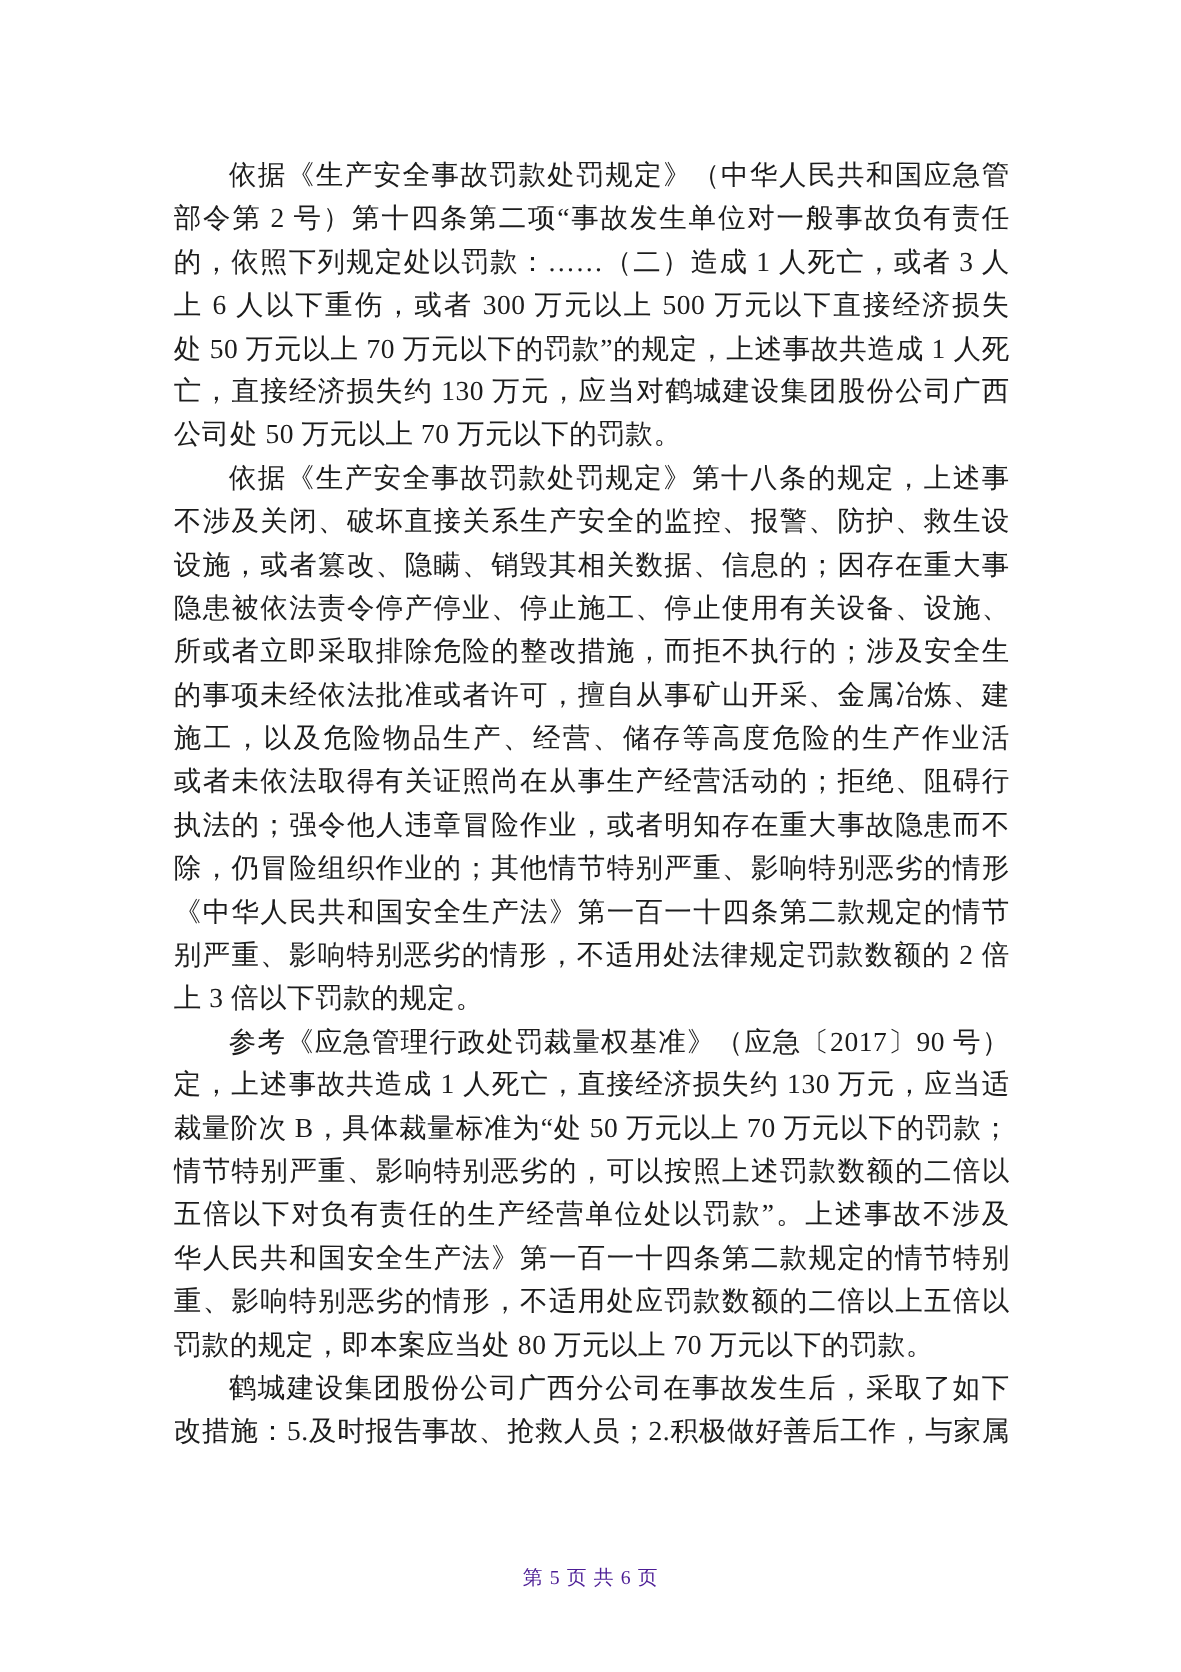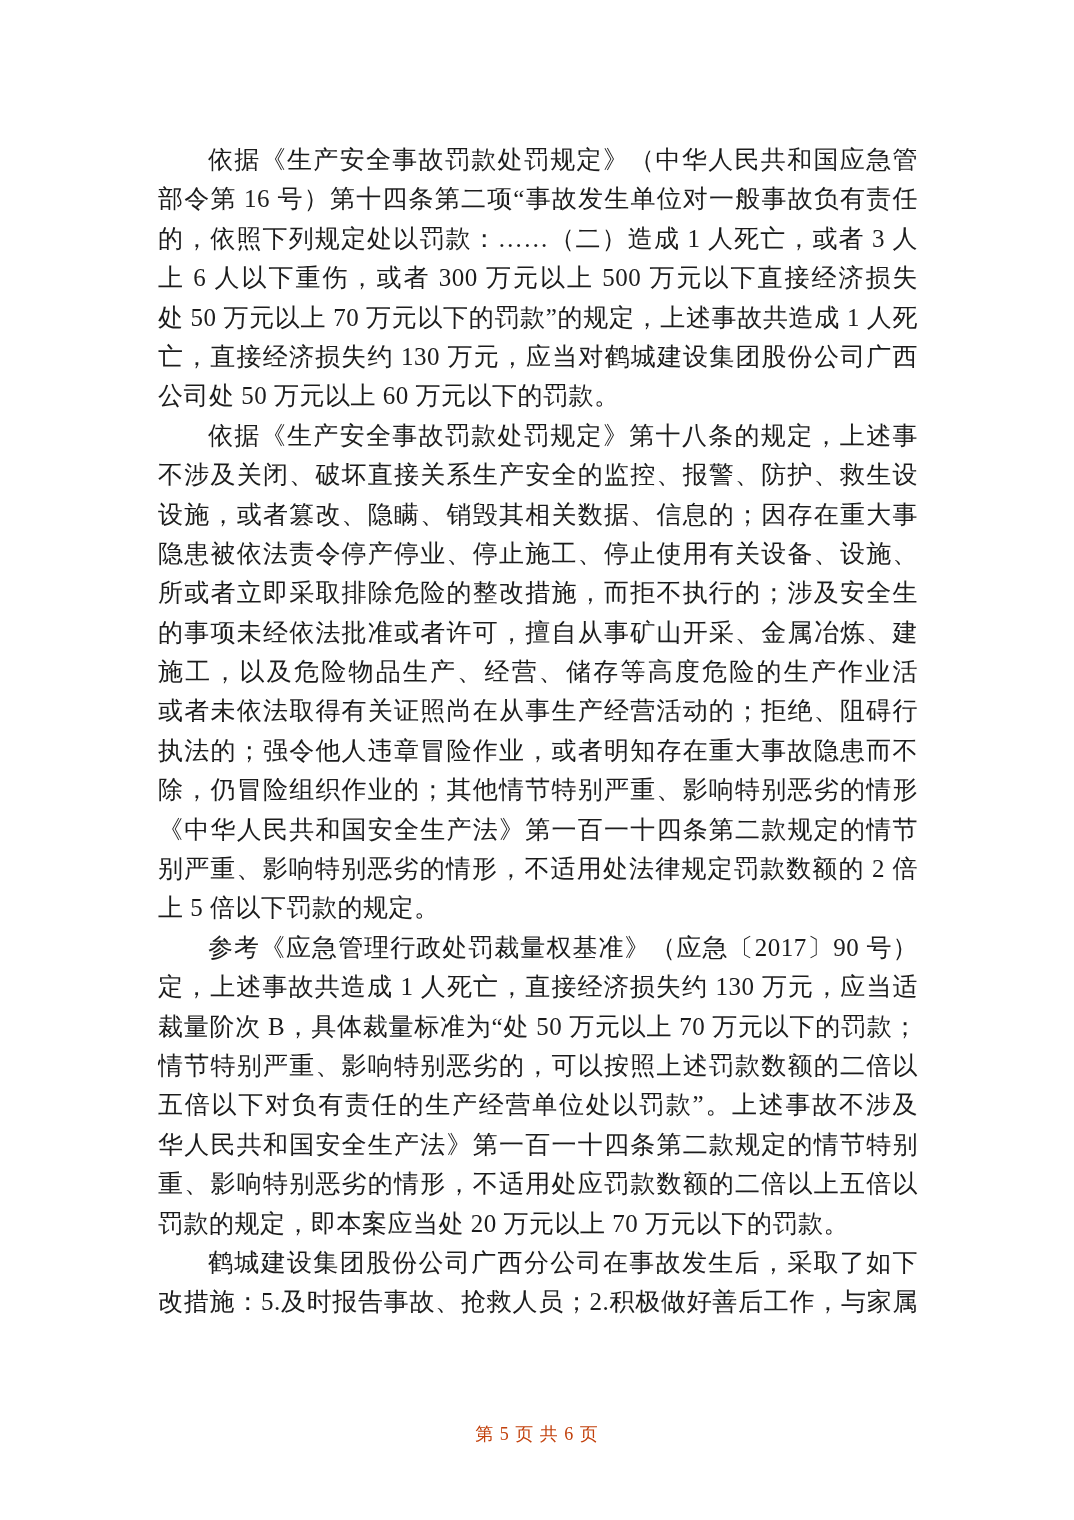--- a/index.html
+++ b/index.html
@@ -43,54 +43,54 @@
     text-align-last: left;
   }
   .footer {
     position: absolute;
     top: 1422px;
     left: 0;
     width: 1074px;
     text-align: center;
     font-size: 18px;
     letter-spacing: 1px;
-    color: #c2410c;
+    color: #4c1d95;
     font-family: Liberation Serif, serif;
   }
 </style>
 </head>
 <body>
 
 <div class="page">
   <div class="doc-body">
       <div class="line indent">依据《生产安全事故罚款处罚规定》（中华人民共和国应急管理</div>
-      <div class="line">部令第 16 号）第十四条第二项“事故发生单位对一般事故负有责任</div>
+      <div class="line">部令第 2 号）第十四条第二项“事故发生单位对一般事故负有责任</div>
       <div class="line">的，依照下列规定处以罚款：……（二）造成 1 人死亡，或者 3 人以</div>
       <div class="line">上 6 人以下重伤，或者 300 万元以上 500 万元以下直接经济损失的，</div>
       <div class="line">处 50 万元以上 70 万元以下的罚款”的规定，上述事故共造成 1 人死</div>
       <div class="line">亡，直接经济损失约 130 万元，应当对鹤城建设集团股份公司广西分</div>
-      <div class="line para-end">公司处 50 万元以上 60 万元以下的罚款。</div>
+      <div class="line para-end">公司处 50 万元以上 70 万元以下的罚款。</div>
       <div class="line indent">依据《生产安全事故罚款处罚规定》第十八条的规定，上述事故</div>
       <div class="line">不涉及关闭、破坏直接关系生产安全的监控、报警、防护、救生设备、</div>
       <div class="line">设施，或者篡改、隐瞒、销毁其相关数据、信息的；因存在重大事故</div>
       <div class="line">隐患被依法责令停产停业、停止施工、停止使用有关设备、设施、场</div>
       <div class="line">所或者立即采取排除危险的整改措施，而拒不执行的；涉及安全生产</div>
       <div class="line">的事项未经依法批准或者许可，擅自从事矿山开采、金属冶炼、建筑</div>
       <div class="line">施工，以及危险物品生产、经营、储存等高度危险的生产作业活动，</div>
       <div class="line">或者未依法取得有关证照尚在从事生产经营活动的；拒绝、阻碍行政</div>
       <div class="line">执法的；强令他人违章冒险作业，或者明知存在重大事故隐患而不排</div>
       <div class="line">除，仍冒险组织作业的；其他情节特别严重、影响特别恶劣的情形等</div>
       <div class="line">《中华人民共和国安全生产法》第一百一十四条第二款规定的情节特</div>
       <div class="line">别严重、影响特别恶劣的情形，不适用处法律规定罚款数额的 2 倍以</div>
-      <div class="line para-end">上 5 倍以下罚款的规定。</div>
+      <div class="line para-end">上 3 倍以下罚款的规定。</div>
       <div class="line indent">参考《应急管理行政处罚裁量权基准》（应急〔2017〕90 号）</div>
       <div class="line">定，上述事故共造成 1 人死亡，直接经济损失约 130 万元，应当适用</div>
       <div class="line">裁量阶次 B，具体裁量标准为“处 50 万元以上 70 万元以下的罚款；</div>
       <div class="line">情节特别严重、影响特别恶劣的，可以按照上述罚款数额的二倍以上</div>
       <div class="line">五倍以下对负有责任的生产经营单位处以罚款”。上述事故不涉及《中</div>
       <div class="line">华人民共和国安全生产法》第一百一十四条第二款规定的情节特别严</div>
       <div class="line">重、影响特别恶劣的情形，不适用处应罚款数额的二倍以上五倍以下</div>
-      <div class="line para-end">罚款的规定，即本案应当处 20 万元以上 70 万元以下的罚款。</div>
+      <div class="line para-end">罚款的规定，即本案应当处 80 万元以上 70 万元以下的罚款。</div>
       <div class="line indent">鹤城建设集团股份公司广西分公司在事故发生后，采取了如下整</div>
       <div class="line">改措施：5.及时报告事故、抢救人员；2.积极做好善后工作，与家属</div>
     </div>
   <div class="footer">第 5 页 共 6 页</div>
 </div>
 
 </body></html>

